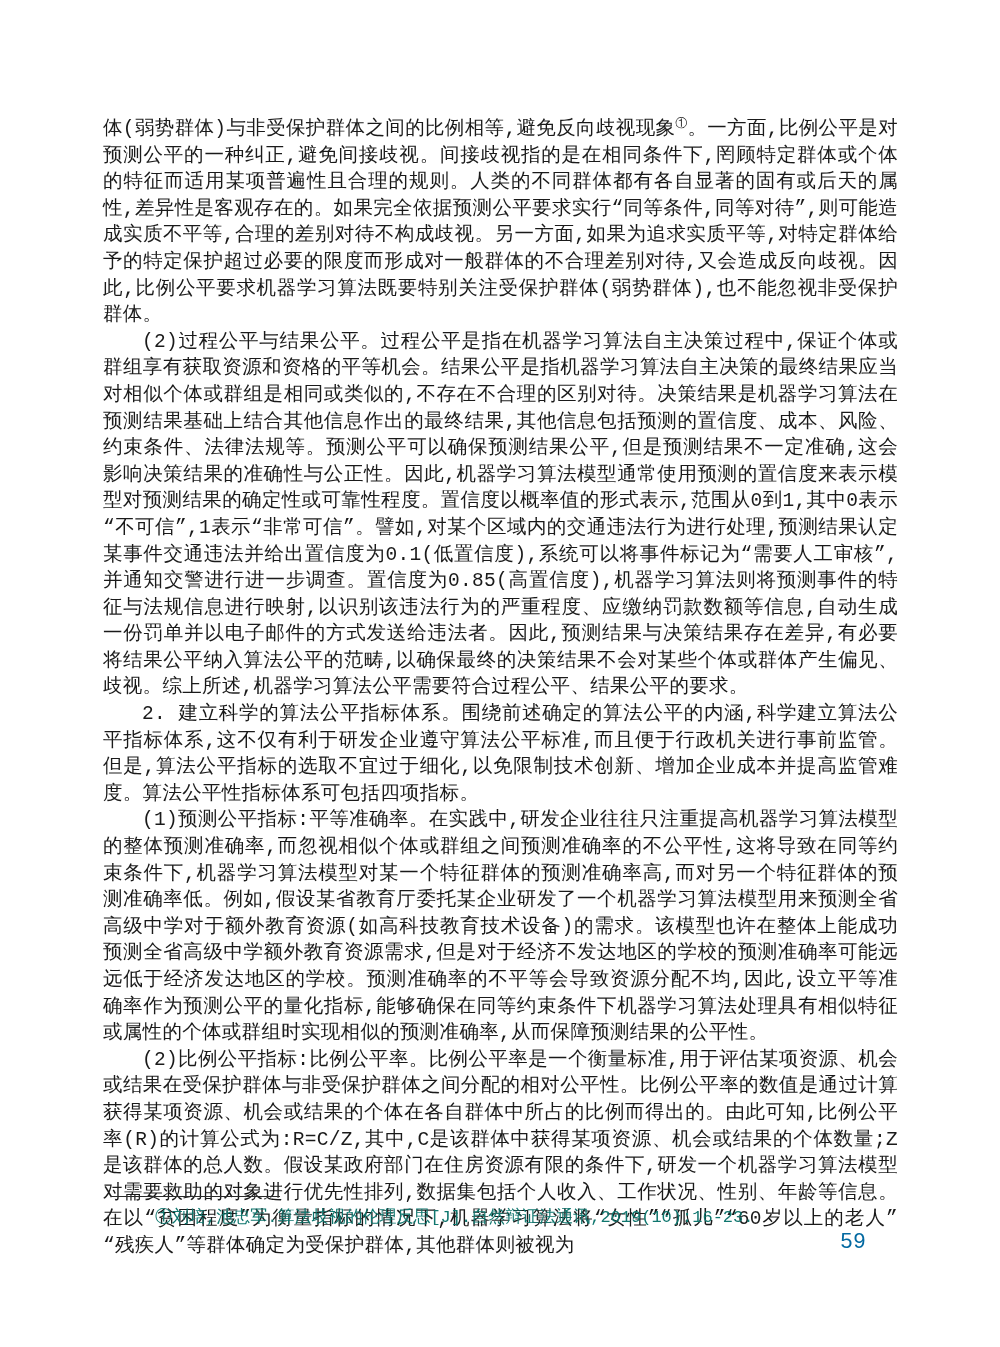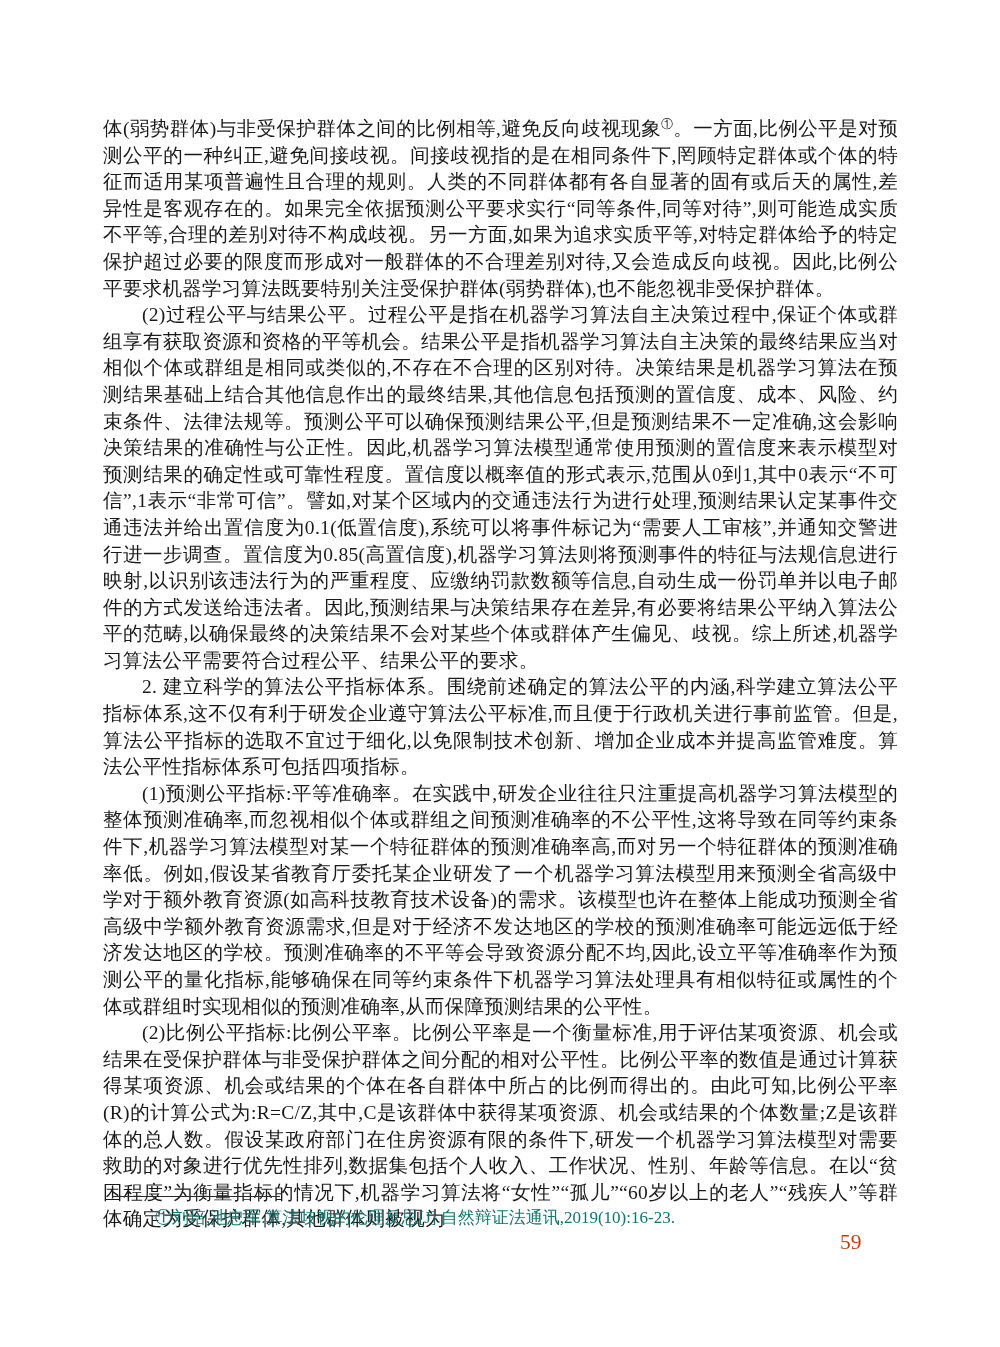--- a/index.html
+++ b/index.html
@@ -6,21 +6,21 @@
     margin: 0;
     padding: 0;
     background: #ffffff;
   }
   .page {
     position: relative;
     width: 1000px;
     height: 1347px;
     background: #ffffff;
     overflow: hidden;
-    font-family: Liberation Serif, serif;
+    font-family: Liberation Mono, monospace;
     color: #1a1a1a;
   }
   .content {
     position: absolute;
     left: 103px;
     top: 116px;
     width: 795px;
     font-size: 19.5px;
     line-height: 26.6px;
     letter-spacing: 0.3px;
@@ -59,21 +59,21 @@
     font-size: 17px;
     line-height: 24px;
     text-indent: 52px;
     color: #0f766e;
   }
   .page-number {
     position: absolute;
     left: 840px;
     top: 1230px;
     font-size: 21.5px;
-    color: #c2410c;
+    color: #0369a1;
   }
 </style>
 </head>
 <body>
 
 <div class="page">
 
   <div class="content">
     <p class="para no-indent"><span>体(弱势群体)与非受保护群体之间的比例相等,避免反向歧视现象</span><sup class="fn-ref">①</sup><span>。一方面,比例公平是对预测公平的一种纠正,避免间接歧视。间接歧视指的是在相同条件下,罔顾特定群体或个体的特征而适用某项普遍性且合理的规则。人类的不同群体都有各自显著的固有或后天的属性,差异性是客观存在的。如果完全依据预测公平要求实行“同等条件,同等对待”,则可能造成实质不平等,合理的差别对待不构成歧视。另一方面,如果为追求实质平等,对特定群体给予的特定保护超过必要的限度而形成对一般群体的不合理差别对待,又会造成反向歧视。因此,比例公平要求机器学习算法既要特别关注受保护群体(弱势群体),也不能忽视非受保护群体。</span></p>
     <p class="para">(2)过程公平与结果公平。过程公平是指在机器学习算法自主决策过程中,保证个体或群组享有获取资源和资格的平等机会。结果公平是指机器学习算法自主决策的最终结果应当对相似个体或群组是相同或类似的,不存在不合理的区别对待。决策结果是机器学习算法在预测结果基础上结合其他信息作出的最终结果,其他信息包括预测的置信度、成本、风险、约束条件、法律法规等。预测公平可以确保预测结果公平,但是预测结果不一定准确,这会影响决策结果的准确性与公正性。因此,机器学习算法模型通常使用预测的置信度来表示模型对预测结果的确定性或可靠性程度。置信度以概率值的形式表示,范围从0到1,其中0表示“不可信”,1表示“非常可信”。譬如,对某个区域内的交通违法行为进行处理,预测结果认定某事件交通违法并给出置信度为0.1(低置信度),系统可以将事件标记为“需要人工审核”,并通知交警进行进一步调查。置信度为0.85(高置信度),机器学习算法则将预测事件的特征与法规信息进行映射,以识别该违法行为的严重程度、应缴纳罚款数额等信息,自动生成一份罚单并以电子邮件的方式发送给违法者。因此,预测结果与决策结果存在差异,有必要将结果公平纳入算法公平的范畴,以确保最终的决策结果不会对某些个体或群体产生偏见、歧视。综上所述,机器学习算法公平需要符合过程公平、结果公平的要求。</p>

